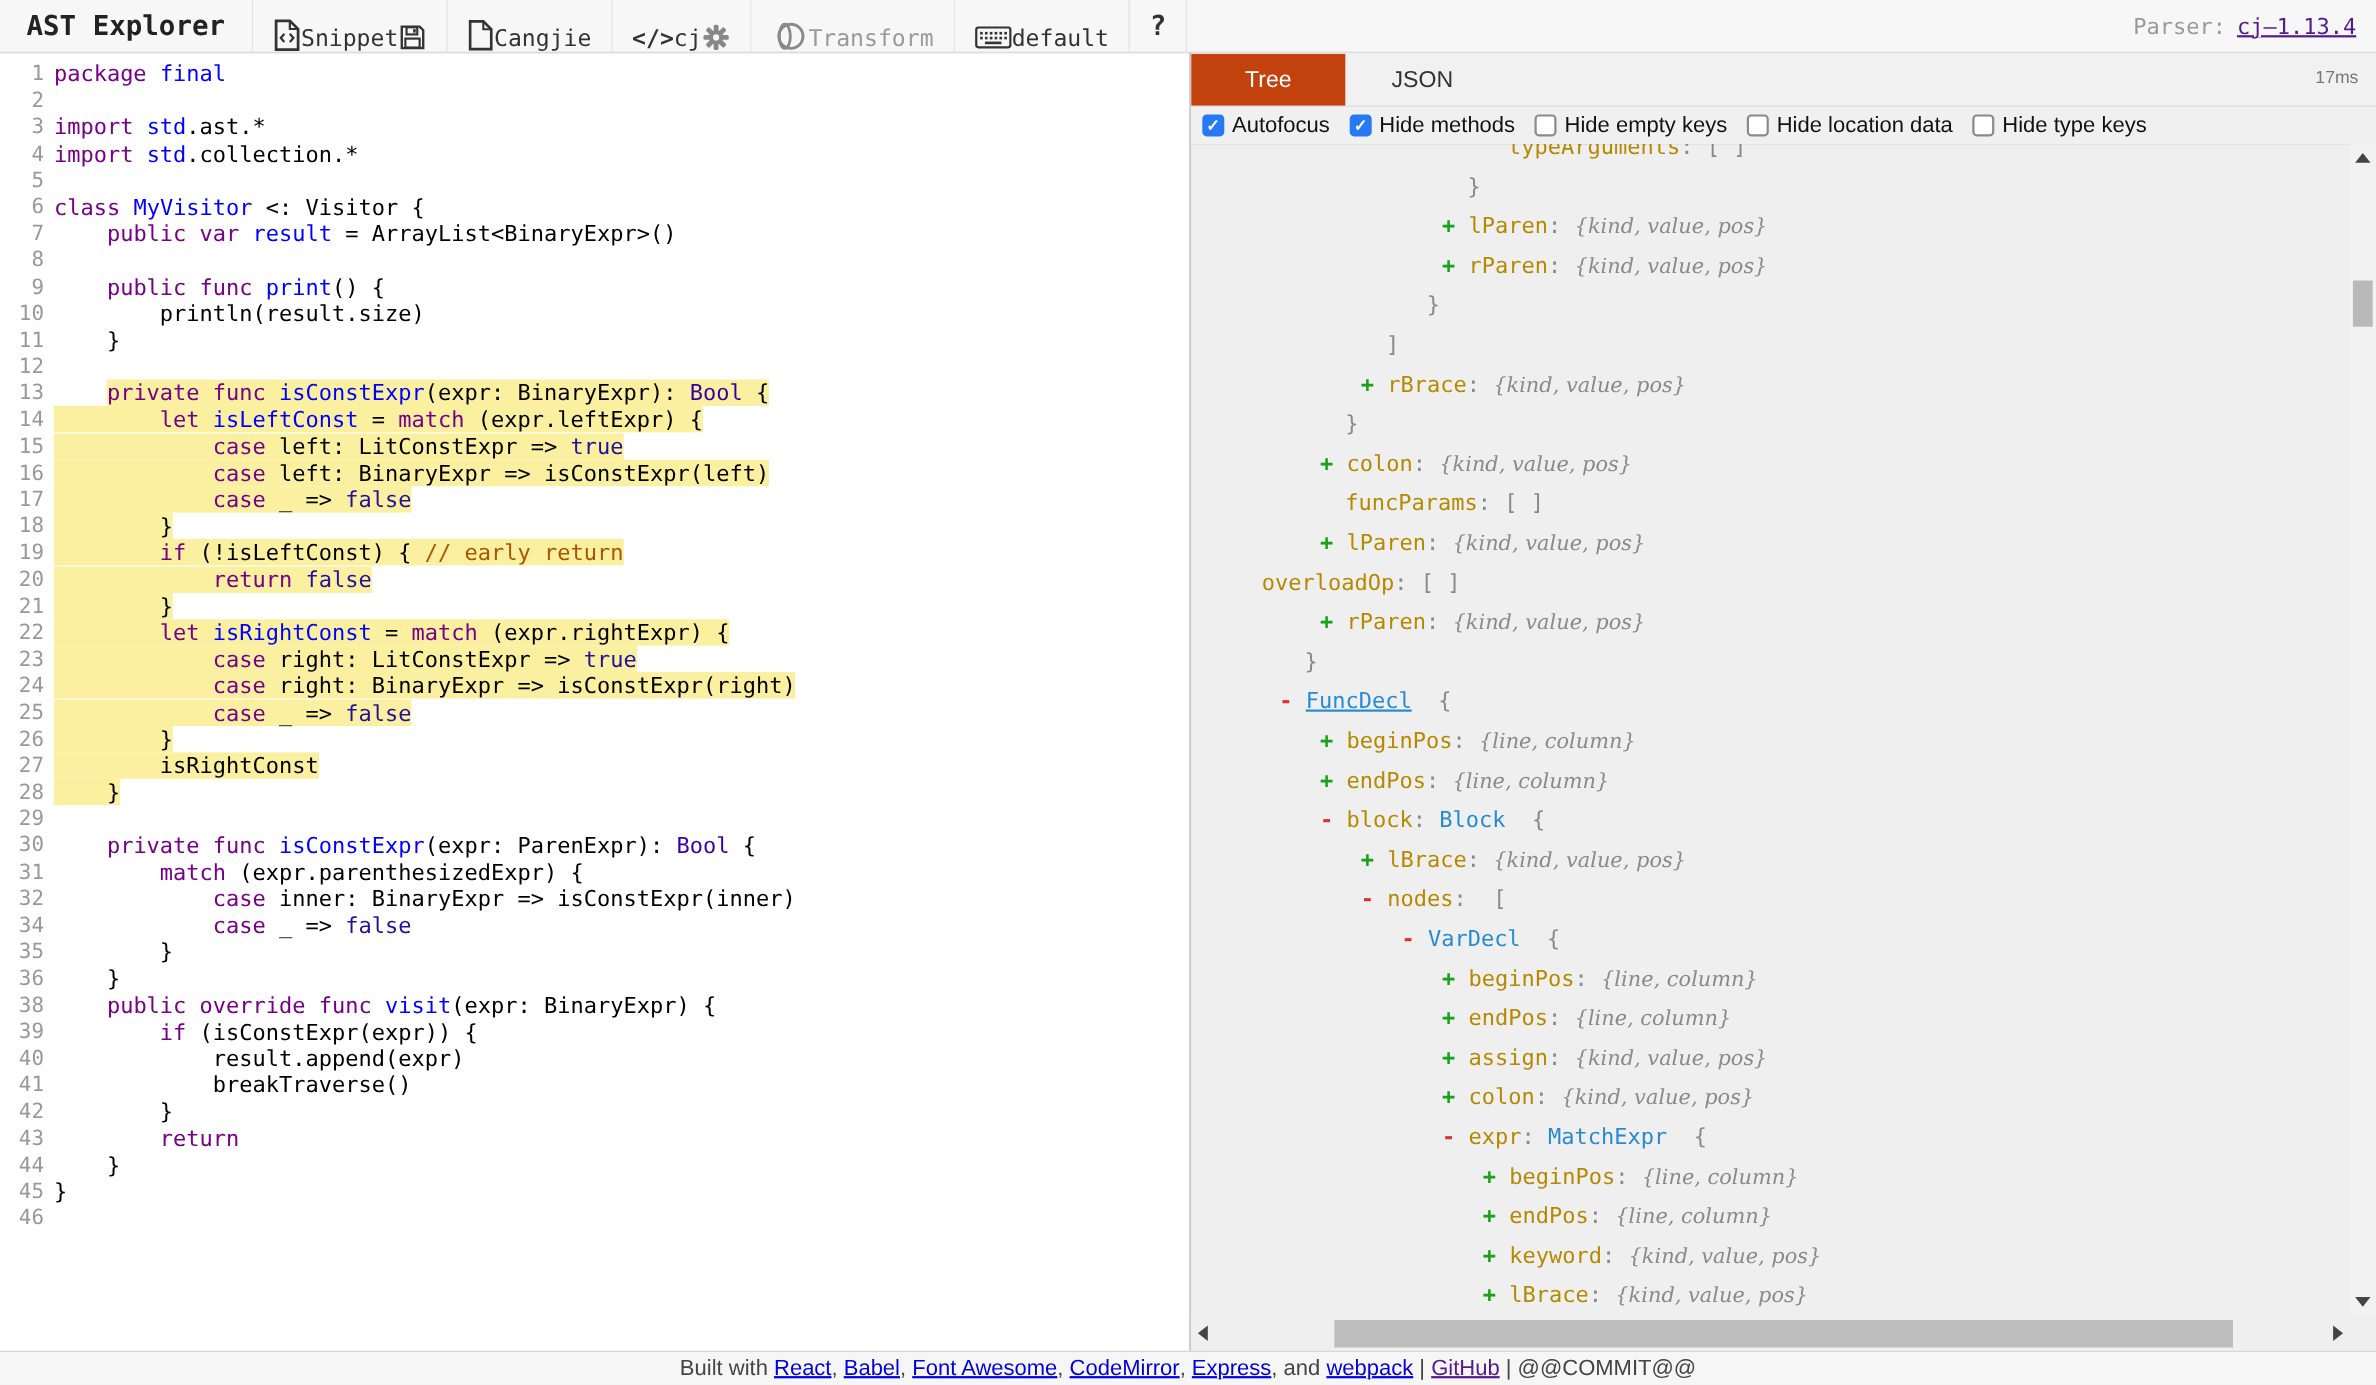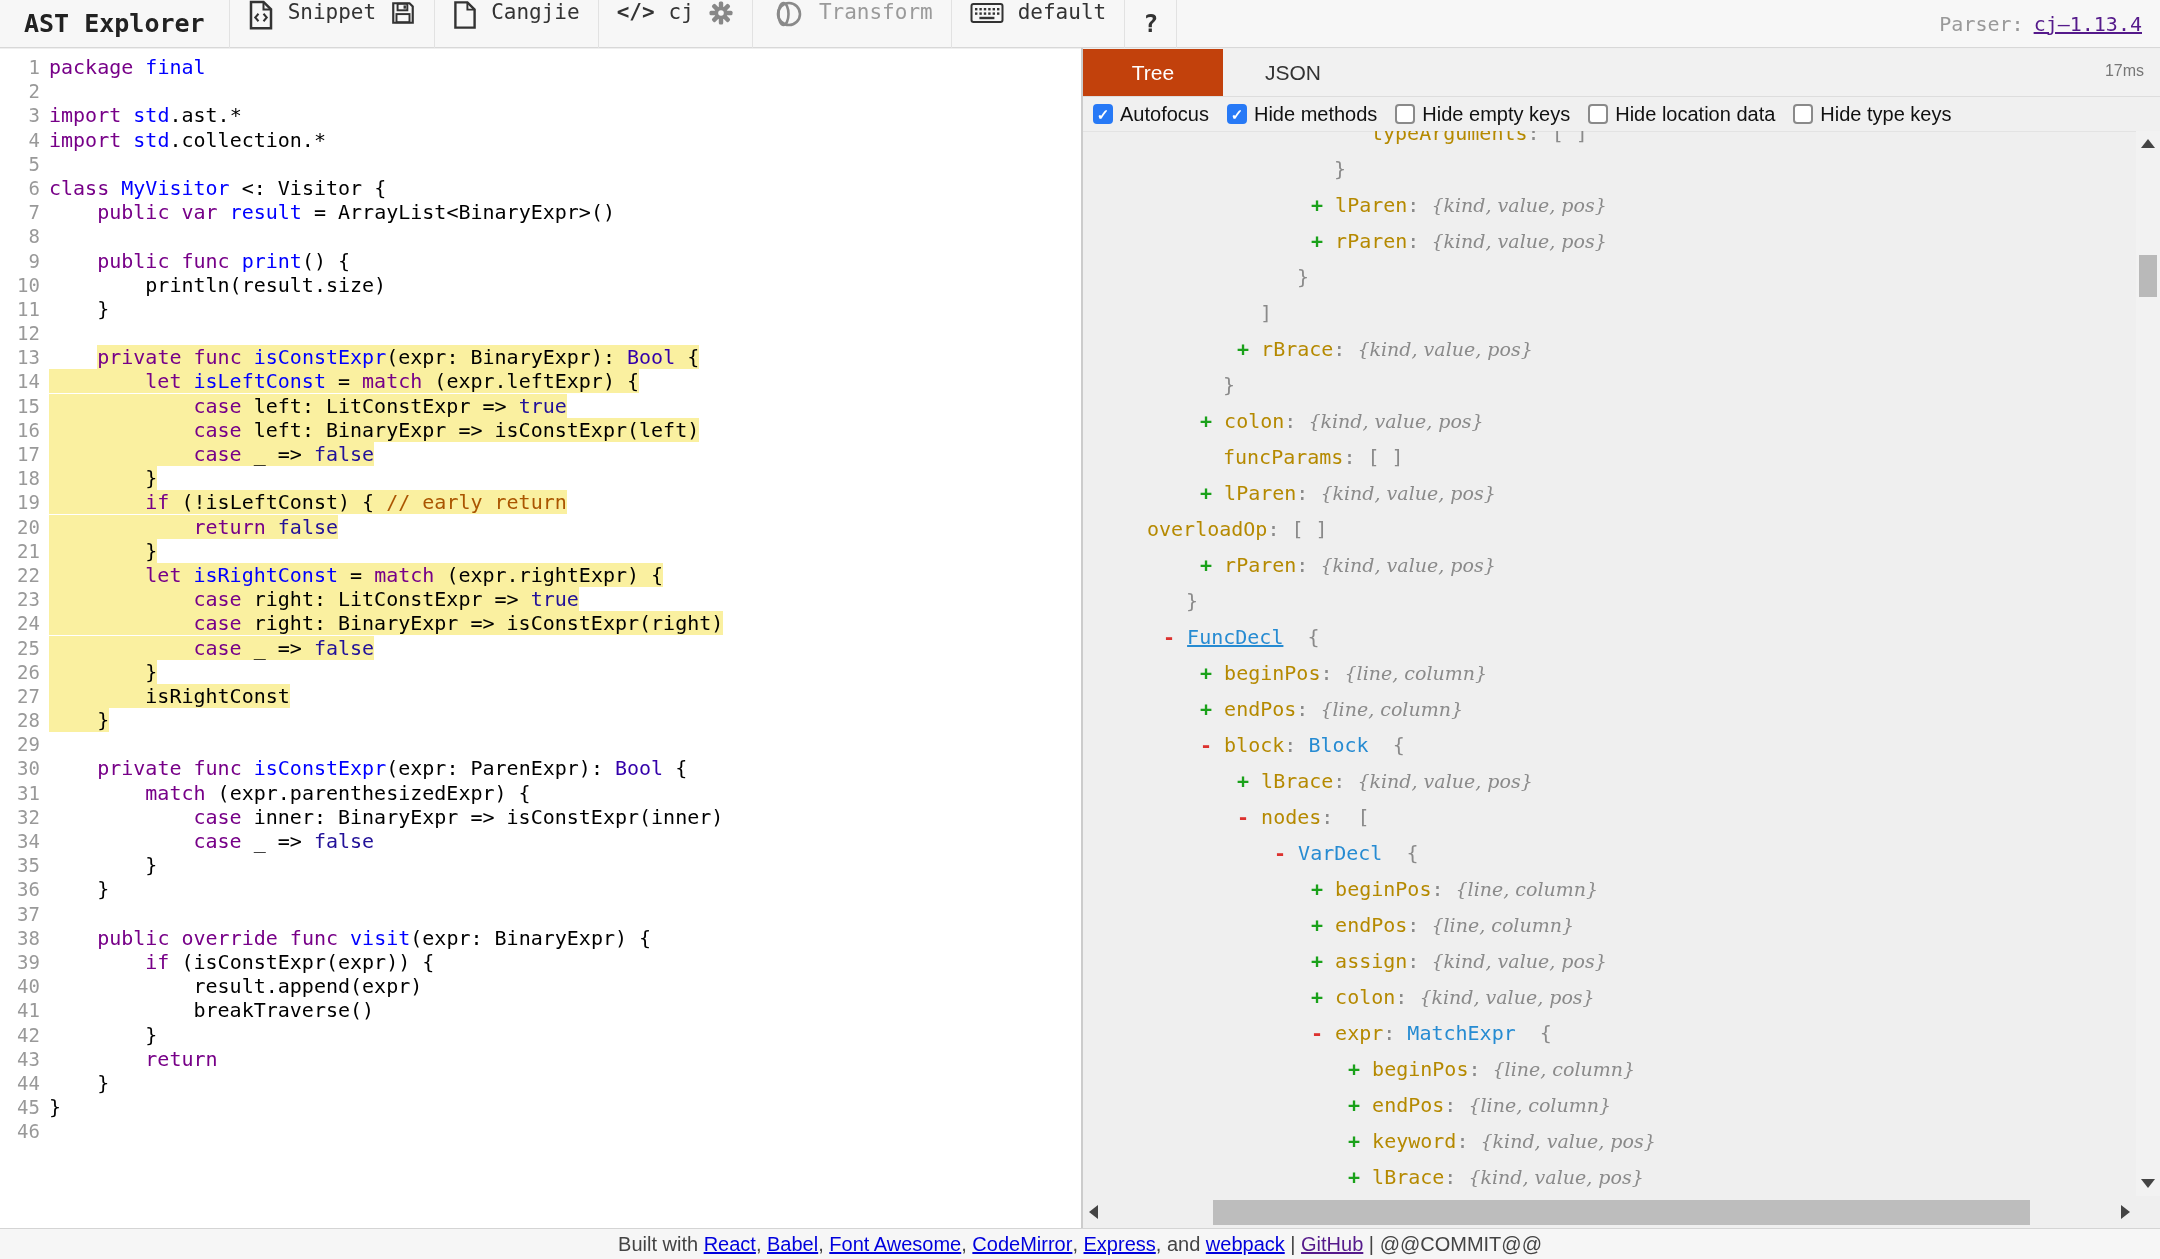--- a/index.html
+++ b/index.html
@@ -4,21 +4,21 @@
 <style>
   html,body{margin:0;padding:0;background:#efefef;overflow:hidden;}
   #app{position:relative;width:2160px;height:1259px;background:#efefef;
        font-family:"DejaVu Sans Mono",monospace;overflow:hidden;}
 
   
   #topbar{position:absolute;left:0;top:0;width:2160px;height:48px;background:#f7f7f7;
           border-bottom:1px solid #d8d8d8;display:flex;align-items:center;box-sizing:border-box;}
   .vd{width:1px;height:48px;background:#e2e2e2;flex:none;}
   #app-title{font-size:25px;font-weight:bold;color:#222;padding:0 24px;letter-spacing:0px;}
-  .hgroup{display:flex;align-items:flex-start;height:100%;padding:0 18px;gap:14px;}
+  .hgroup{display:flex;align-items:flex-end;height:100%;padding:0 18px;}
   .hlabel{font-size:21px;color:#333;}
   .hlabel.dim{color:#9a9a9a;}
   .hicon{display:flex;align-items:center;justify-content:center;}
   #help-btn{font-size:25px;font-weight:bold;color:#333;padding:0 18px;height:100%;display:flex;align-items:center;}
   #parser-area{margin-left:auto;padding-right:18px;font-size:20px;color:#999;display:flex;gap:10px;align-items:center;}
   #parser-link{color:#551a8b;text-decoration:underline;}
 
   
   #editor{position:absolute;left:0;top:49px;width:1081px;height:1179px;background:#ffffff;overflow:hidden;}
   #code-lines{padding-top:6px;}
@@ -320,24 +320,20 @@
           <span class="gut">34</span>
           <span class="ct"><span class="tp">            </span><span class="tk">case</span><span class="tp"> _ =&gt; </span><span class="ta">false</span></span>
         </div>
         <div class="cl">
           <span class="gut">35</span>
           <span class="ct"><span class="tp">        }</span></span>
         </div>
         <div class="cl">
           <span class="gut">36</span>
           <span class="ct"><span class="tp">    }</span></span>
-        </div>
-        <div class="cl">
-          <span class="gut">37</span>
-          <span class="ct"></span>
         </div>
         <div class="cl">
           <span class="gut">38</span>
           <span class="ct"><span class="tp">    </span><span class="tk">public</span><span class="tp"> </span><span class="tk">override</span><span class="tp"> </span><span class="tk">func</span><span class="tp"> </span><span class="td">visit</span><span class="tp">(expr: BinaryExpr) {</span></span>
         </div>
         <div class="cl">
           <span class="gut">39</span>
           <span class="ct"><span class="tp">        </span><span class="tk">if</span><span class="tp"> (isConstExpr(expr)) {</span></span>
         </div>
         <div class="cl">

